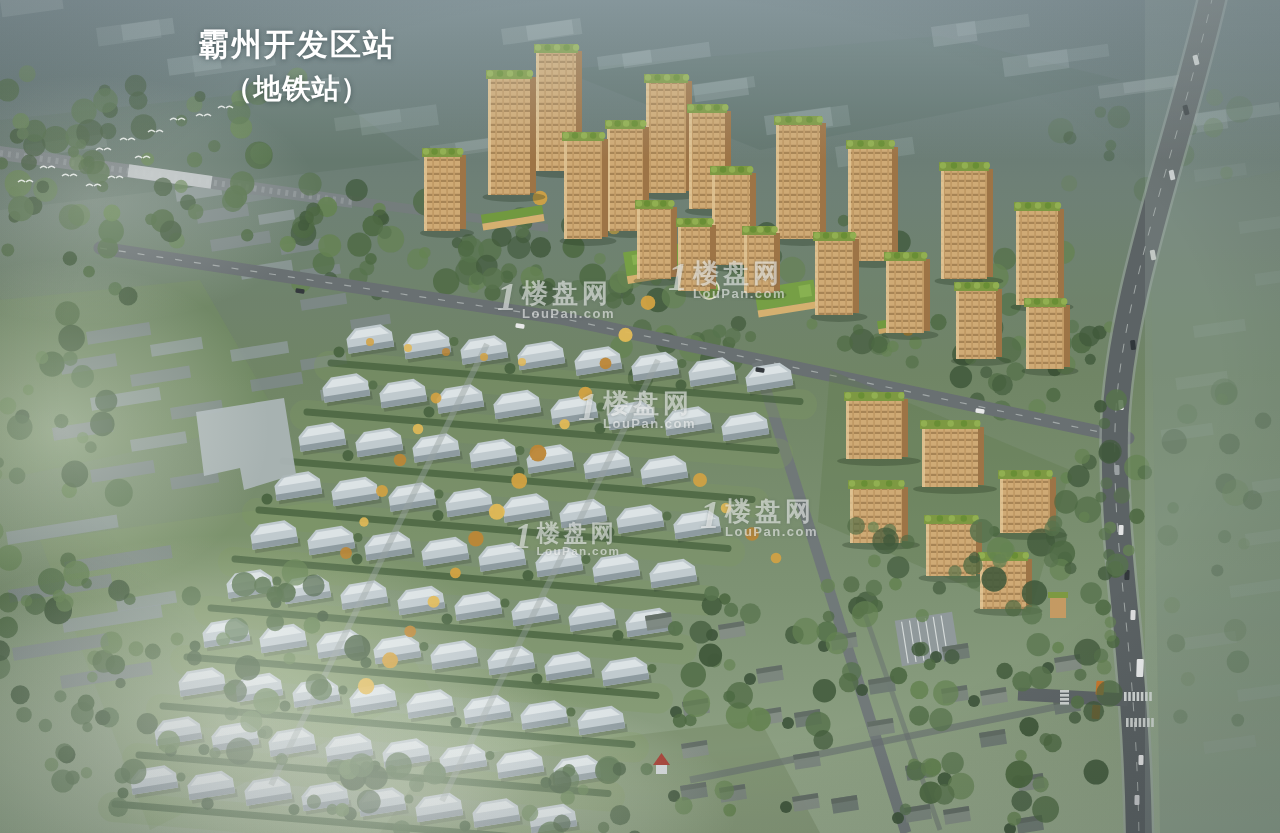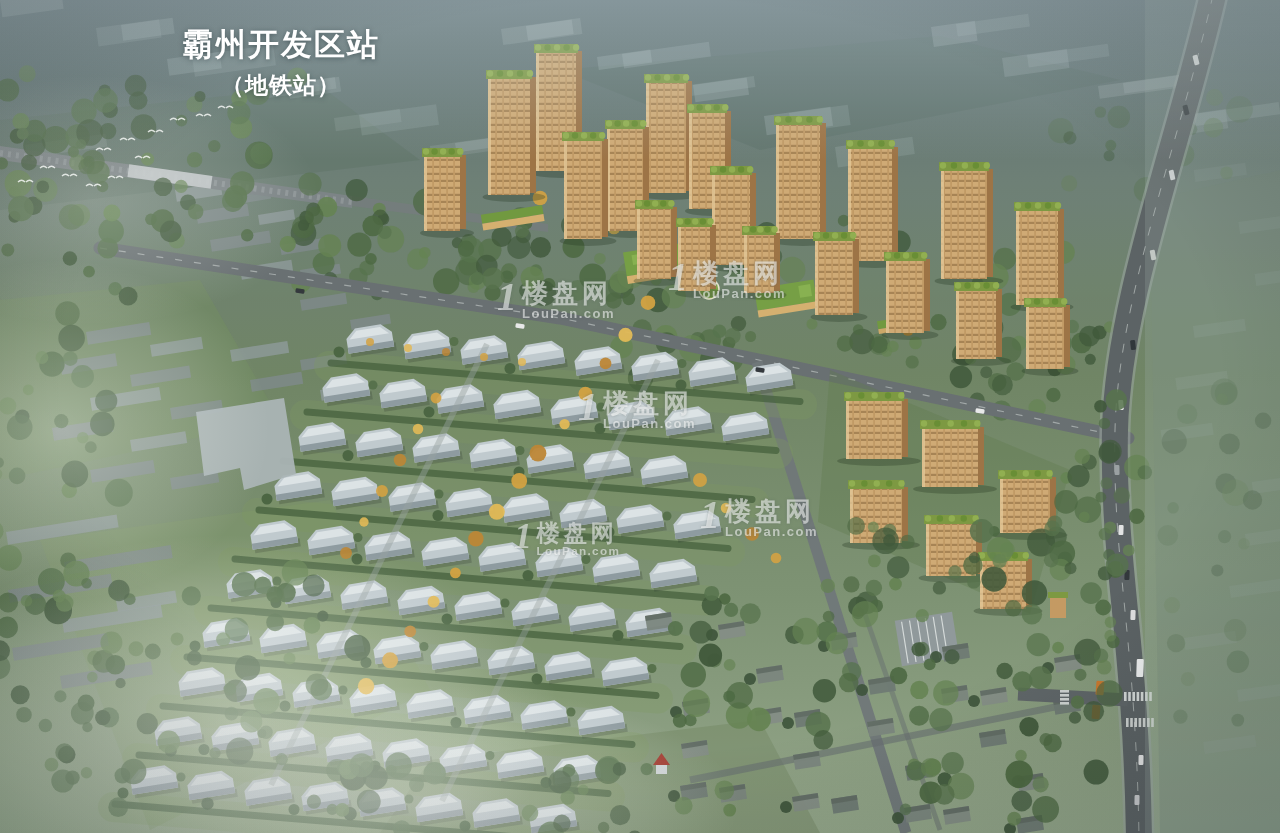--- a/index.html
+++ b/index.html
@@ -1,22 +1,22 @@
 <!DOCTYPE html>
 <html><head>
 <meta charset="utf-8">
 <style>
   html,body{margin:0;padding:0;background:#444;}
   .stage{position:relative;width:1280px;height:833px;overflow:hidden;background:#6f8470;
          font-family:"Liberation Sans",sans-serif;}
   .stage svg{position:absolute;left:0;top:0;filter:blur(.45px) saturate(.92);}
-  .caption{position:absolute;left:176px;top:24px;width:210px;text-align:center;color:#fff;
+  .caption{position:absolute;left:192px;top:24px;width:210px;text-align:center;color:#fff;
            font-weight:700;text-shadow:0 1px 5px rgba(30,45,50,.5);z-index:5;}
   .caption .l1{font-size:31px;letter-spacing:2px;}
-  .caption .l2{font-size:23px;margin-top:4px;letter-spacing:1px;}
+  .caption .l2{font-size:28px;margin-top:4px;letter-spacing:1px;}
   .wm{position:absolute;display:flex;align-items:flex-start;color:rgba(255,255,255,.55);
       text-shadow:0 0 3px rgba(80,95,90,.4);z-index:4;pointer-events:none;}
   .wm-logo{font:italic 700 40px "Liberation Serif",serif;line-height:.85;margin-right:5px;}
   .wm-body{display:flex;flex-direction:column;}
   .wm-name{font-size:26px;font-weight:700;letter-spacing:4px;line-height:1.05;}
   .wm-sub{font-size:13px;font-weight:700;letter-spacing:1.5px;margin-top:-1px;}
   .wm.small{transform:scale(.9);transform-origin:top left;}
 </style>
 </head>
 <body>

